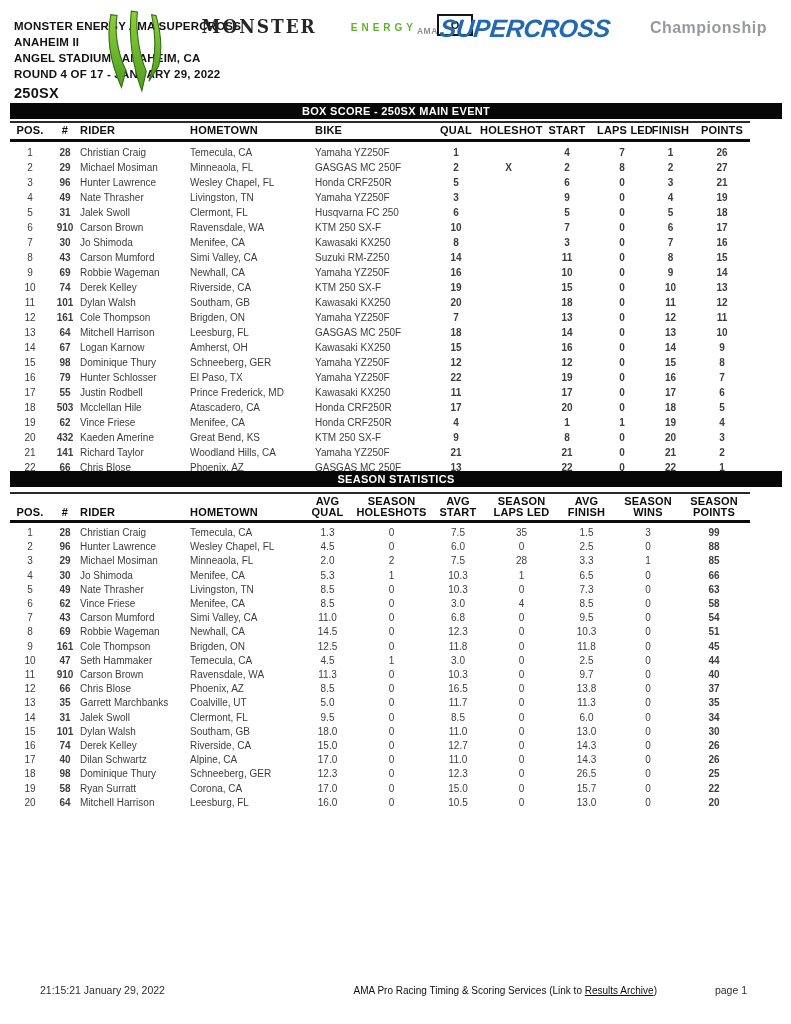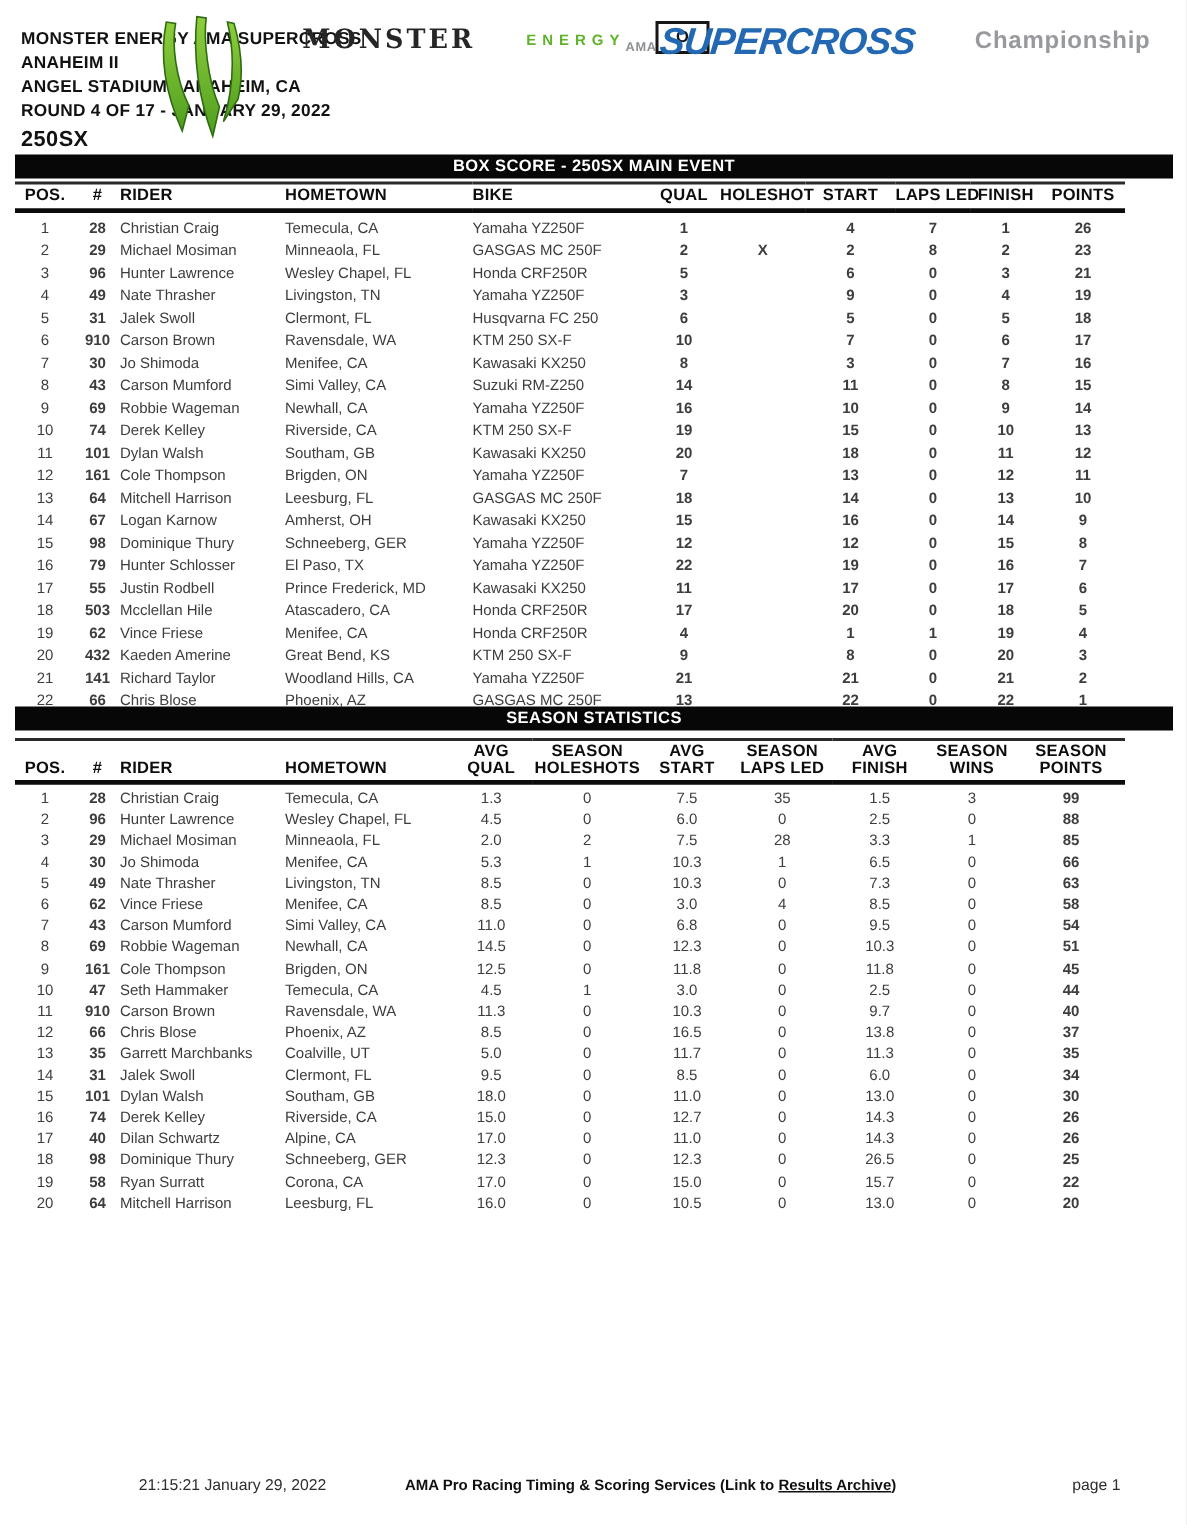--- a/index.html
+++ b/index.html
@@ -43,22 +43,22 @@
   .t1 td{height:15px;line-height:15px;}
   .t1 tbody tr:first-child td{padding-top:3px;}
   .t2 td{height:14.2px;line-height:14.2px;}
   .t2 tbody tr:first-child td{padding-top:3px;}
   .cl{text-align:left;} .cc{text-align:center;}
   .cb{text-align:center;font-weight:bold;color:#0f0f0f;}
   th.cl{text-align:left;}
 
   
   .footer{position:absolute;left:10px;top:984px;width:771px;display:flex;align-items:baseline;font-size:10.5px;color:#2e2e2e;}
-  .f-left{width:230px;padding-left:30px;text-align:center;}
-  .f-center{flex:1;text-align:left;font-weight:bold;font-size:10px;color:#101010;}
+  .f-left{width:230px;padding-left:30px;}
+  .f-center{flex:1;text-align:right;font-weight:normal;font-size:10px;color:#101010;}
   .f-right{width:90px;text-align:right;padding-right:34px;}
   .f-link{text-decoration:underline;cursor:pointer;}
 </style>
 </head>
 <body>
 
 <div class="page">
 
   <div class="tophead">
     <div class="hline">MONSTER ENERGY AMA SUPERCROSS</div>
@@ -142,21 +142,21 @@
           <td class="cc">2</td>
           <td class="cb">29</td>
           <td class="cl">Michael Mosiman</td>
           <td class="cl">Minneaola, FL</td>
           <td class="cl">GASGAS MC 250F</td>
           <td class="cb">2</td>
           <td class="cb">X</td>
           <td class="cb">2</td>
           <td class="cb">8</td>
           <td class="cb">2</td>
-          <td class="cb">23</td>
+          <td class="cb">27</td>
         </tr>
         <tr>
           <td class="cc">3</td>
           <td class="cb">96</td>
           <td class="cl">Hunter Lawrence</td>
           <td class="cl">Wesley Chapel, FL</td>
           <td class="cl">Honda CRF250R</td>
           <td class="cb">5</td>
           <td class="cb"></td>
           <td class="cb">6</td>

